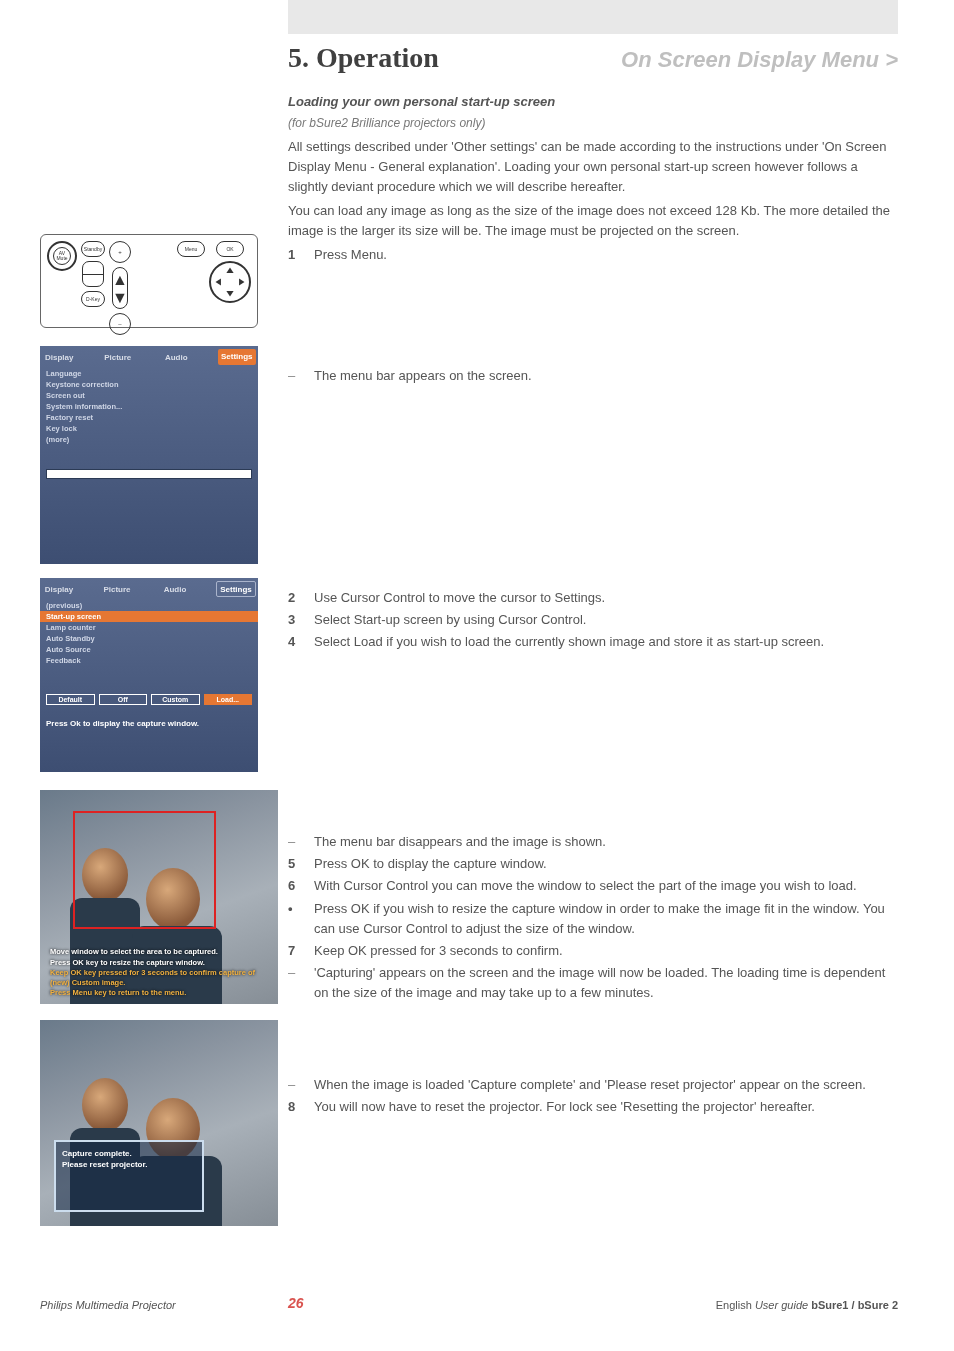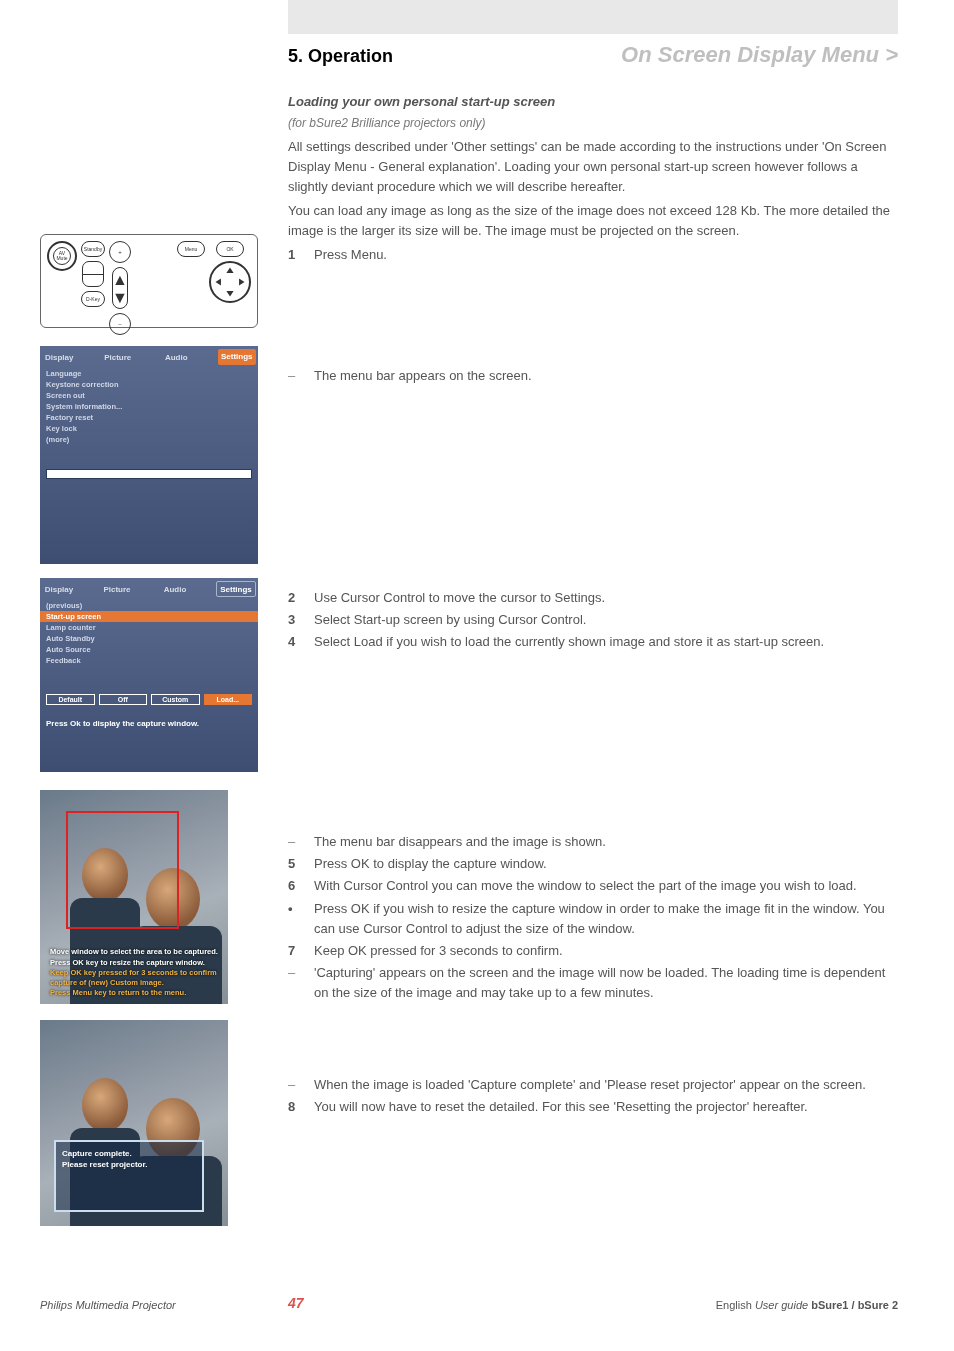--- a/index.html
+++ b/index.html
@@ -20,23 +20,24 @@
   .header-row {
     position: absolute;
     top: 42px;
     left: 288px;
     right: 56px;
     display: flex;
     justify-content: space-between;
     align-items: baseline;
   }
   .h-left {
-    font-size: 18px;
+    font-size: 28px;
     font-weight: bold;
-    color: #000000;
+    color: #404040;
+    font-family: Liberation Serif, serif;
   }
   .h-right {
     font-size: 22px;
     font-style: italic;
     font-weight: bold;
     color: #bfbfbf;
   }
   .content {
     position: absolute;
     top: 92px;
@@ -114,21 +115,21 @@
   .osd .whitebar { margin: 24px 6px 0 6px; height: 10px; background: #fff; border: 1px solid #2b3a55; }
   .osd .btnrow { display:flex; gap:4px; margin: 28px 6px 0 6px; }
   .osd .obtn { flex:1; border:1px solid #fff; text-align:center; font-size:7px; font-weight:bold; padding:1px 0; }
   .osd .obtn.hl { background:#e67733; border-color:#e67733; }
   .osd .hint { font-size:8px; font-weight:bold; color:#fff; margin: 14px 6px 4px; }
   .osd .outline-tab { border:1px solid #aab4cc; border-radius:2px; margin:2px; height:16px; line-height:16px; }
 
   .fig-img1 { top: 790px; height: 214px; position:absolute; left:40px; width:218px; }
   .fig-img2 { top: 1020px; height: 206px; position:absolute; left:40px; width:218px; }
   .photo {
-    width: 188px;
+    width: 238px;
     height: 100%;
     background: linear-gradient(160deg, #6a7a8a 0%, #8a94a0 30%, #a8b0b8 60%, #868e96 100%);
     position: relative;
     overflow: hidden;
   }
   .kid { position:absolute; border-radius:50%; background: radial-gradient(circle at 40% 35%, #d8a87a, #8a5a3a 70%); }
   .kid.k1 { left: 42px; top: 58px; width: 46px; height: 54px; }
   .kid.k2 { left: 106px; top: 78px; width: 54px; height: 62px; }
   .kid-body { position:absolute; background:#2a3a4a; border-radius:12px 12px 0 0; }
   .overlay-box {
@@ -214,21 +215,21 @@
   </div>
 
   <div class="gap-xl"></div>
 
   <div class="step-row">
     <div class="step-dash">–</div>
     <div class="step-txt">When the image is loaded 'Capture complete' and 'Please reset projector' appear on the screen.</div>
   </div>
   <div class="step-row">
     <div class="step-num">8</div>
-    <div class="step-txt">You will now have to reset the detailed. For this see 'Resetting the projector' hereafter.</div>
+    <div class="step-txt">You will now have to reset the projector. For lock see 'Resetting the projector' hereafter.</div>
   </div>
 </div>
 
 <div class="figcol fig-remote">
   <div style="display:flex; gap:4px;">
     <div class="btn-ring">
         <div class="inner">AV
 Mute</div>
       </div>
     <div class="btn-col">
@@ -333,17 +334,17 @@
     <div class="kid-body" style="left:92px;top:136px;width:90px;height:120px"></div>
     <div class="capbox">
       <div>Capture complete.</div>
       <div>Please reset projector.</div>
     </div>
   </div>
 </div>
 
 <div class="footer">
   <div style="font-style:italic">Philips Multimedia Projector</div>
-  <div class="pagenum">47</div>
+  <div class="pagenum">26</div>
   <div class="footer-right">
     <span>English </span><span class="i">User guide  </span><span class="b">bSure1 / bSure 2</span>
   </div>
 </div>
 
 </body></html>

